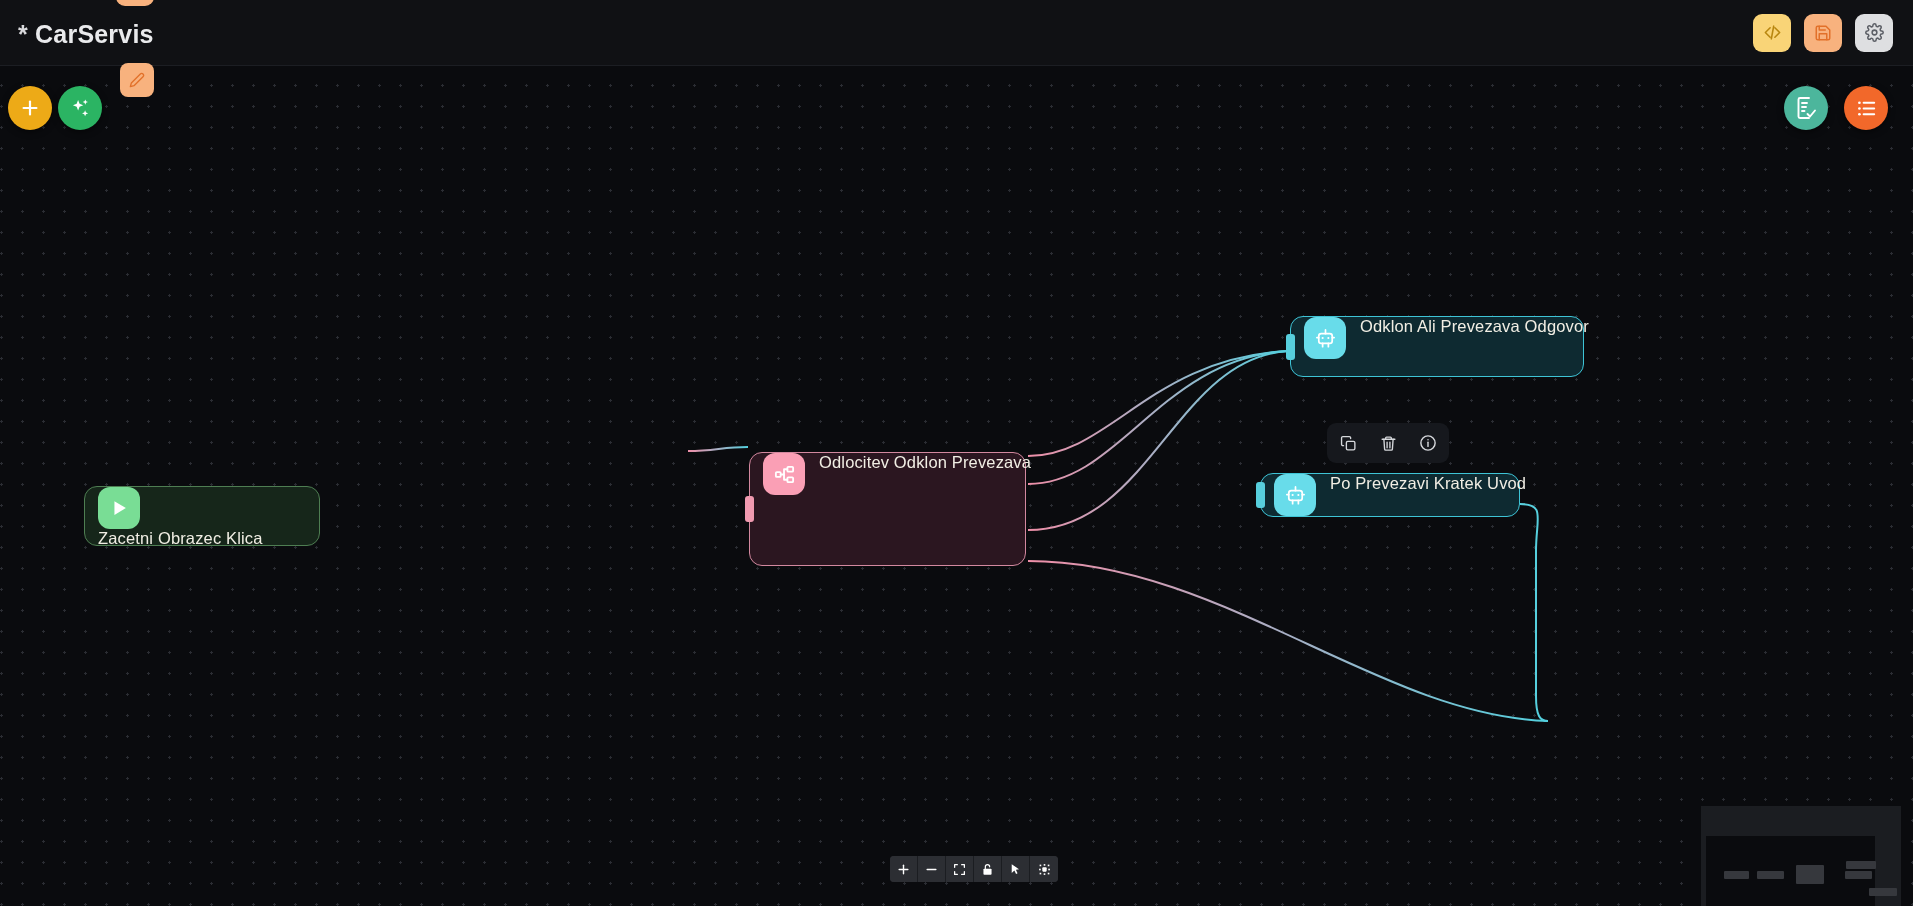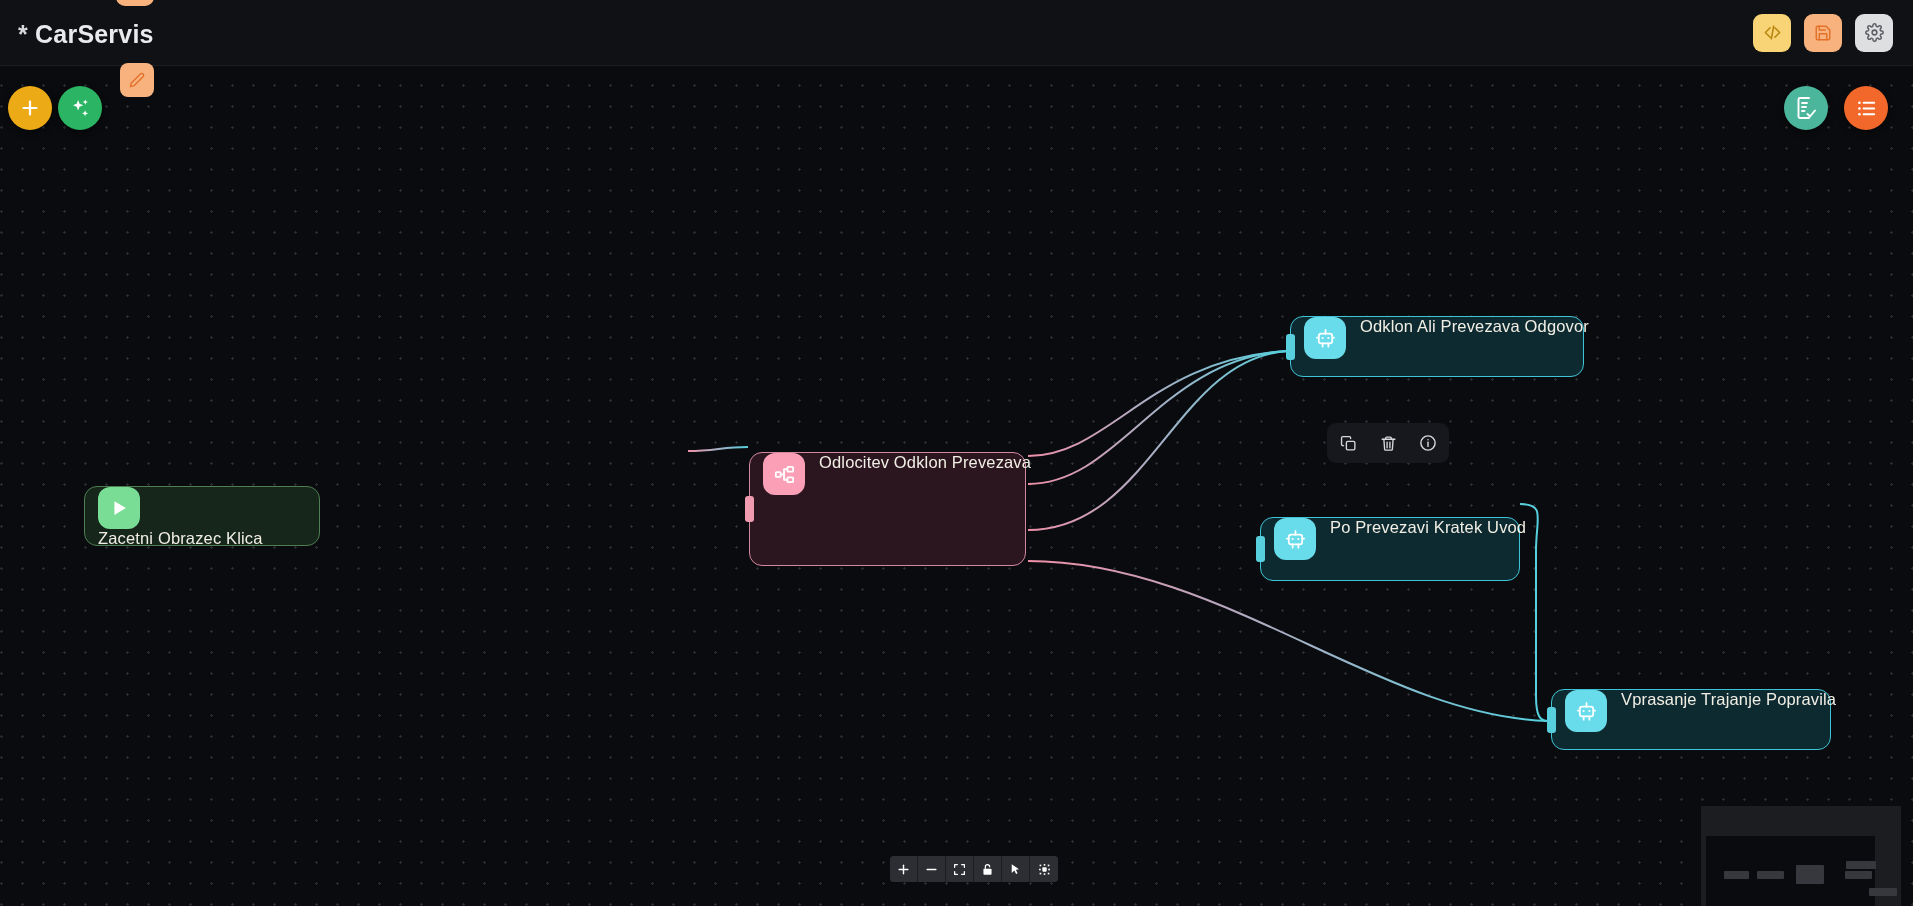--- a/index.html
+++ b/index.html
@@ -282,53 +282,37 @@
         <circle cx="15" cy="11.5" r="1.1" fill="#ffffff" stroke="none"></circle>
         <line x1="9" y1="17" x2="9" y2="20.5"></line>
         <line x1="15" y1="17" x2="15" y2="20.5"></line>
         <line x1="3" y1="11" x2="5" y2="11"></line>
         <line x1="19" y1="11" x2="21" y2="11"></line>
       </svg>
     </div>
     <span class="nlabel">Odklon Ali Prevezava Odgovor</span>
   </div>
 
-  <div class="node agent" id="node-shortintro" style="left:1260px; top:407px; width:260px; height:64px;margin-top:44px;">
+  <div class="node agent" id="node-shortintro" style="left:1260px; top:407px; width:260px; height:44px;">
     <div class="handle left"></div>
     <div class="nicon">
       <svg width="23" height="23" viewBox="0 0 24 24" fill="none" stroke="#ffffff" stroke-width="1.8" stroke-linecap="round" stroke-linejoin="round">
         <rect x="5" y="7" width="14" height="10" rx="2.5"></rect>
         <line x1="12" y1="3" x2="12" y2="7"></line>
         <circle cx="9" cy="11.5" r="1.1" fill="#ffffff" stroke="none"></circle>
         <circle cx="15" cy="11.5" r="1.1" fill="#ffffff" stroke="none"></circle>
         <line x1="9" y1="17" x2="9" y2="20.5"></line>
         <line x1="15" y1="17" x2="15" y2="20.5"></line>
         <line x1="3" y1="11" x2="5" y2="11"></line>
         <line x1="19" y1="11" x2="21" y2="11"></line>
       </svg>
     </div>
     <span class="nlabel">Po Prevezavi Kratek Uvod</span>
   </div>
 
-  <div class="node agent" id="node-duration" style="left:1551px; top:623px; width:280px; height:61px;">
-    <div class="handle left"></div>
-    <div class="nicon">
-      <svg width="23" height="23" viewBox="0 0 24 24" fill="none" stroke="#ffffff" stroke-width="1.8" stroke-linecap="round" stroke-linejoin="round">
-        <rect x="5" y="7" width="14" height="10" rx="2.5"></rect>
-        <line x1="12" y1="3" x2="12" y2="7"></line>
-        <circle cx="9" cy="11.5" r="1.1" fill="#ffffff" stroke="none"></circle>
-        <circle cx="15" cy="11.5" r="1.1" fill="#ffffff" stroke="none"></circle>
-        <line x1="9" y1="17" x2="9" y2="20.5"></line>
-        <line x1="15" y1="17" x2="15" y2="20.5"></line>
-        <line x1="3" y1="11" x2="5" y2="11"></line>
-        <line x1="19" y1="11" x2="21" y2="11"></line>
-      </svg>
-    </div>
-    <span class="nlabel">Vprasanje Trajanje Popravila</span>
-  </div>
 
   <div id="node-toolbar">
     <div class="tb-ic">
       <svg width="17" height="17" viewBox="0 0 24 24" fill="none" stroke="#d6d8dc" stroke-width="1.9" stroke-linecap="round" stroke-linejoin="round">
         <rect x="9" y="9" width="12" height="12" rx="2"></rect>
         <path d="M5 15H4a1.8 1.8 0 0 1-1.8-1.8V4A1.8 1.8 0 0 1 4 2.2h9.2A1.8 1.8 0 0 1 15 4v1"></path>
       </svg>
     </div>
     <div class="tb-ic">
       <svg width="17" height="17" viewBox="0 0 24 24" fill="none" stroke="#d6d8dc" stroke-width="1.9" stroke-linecap="round" stroke-linejoin="round">

